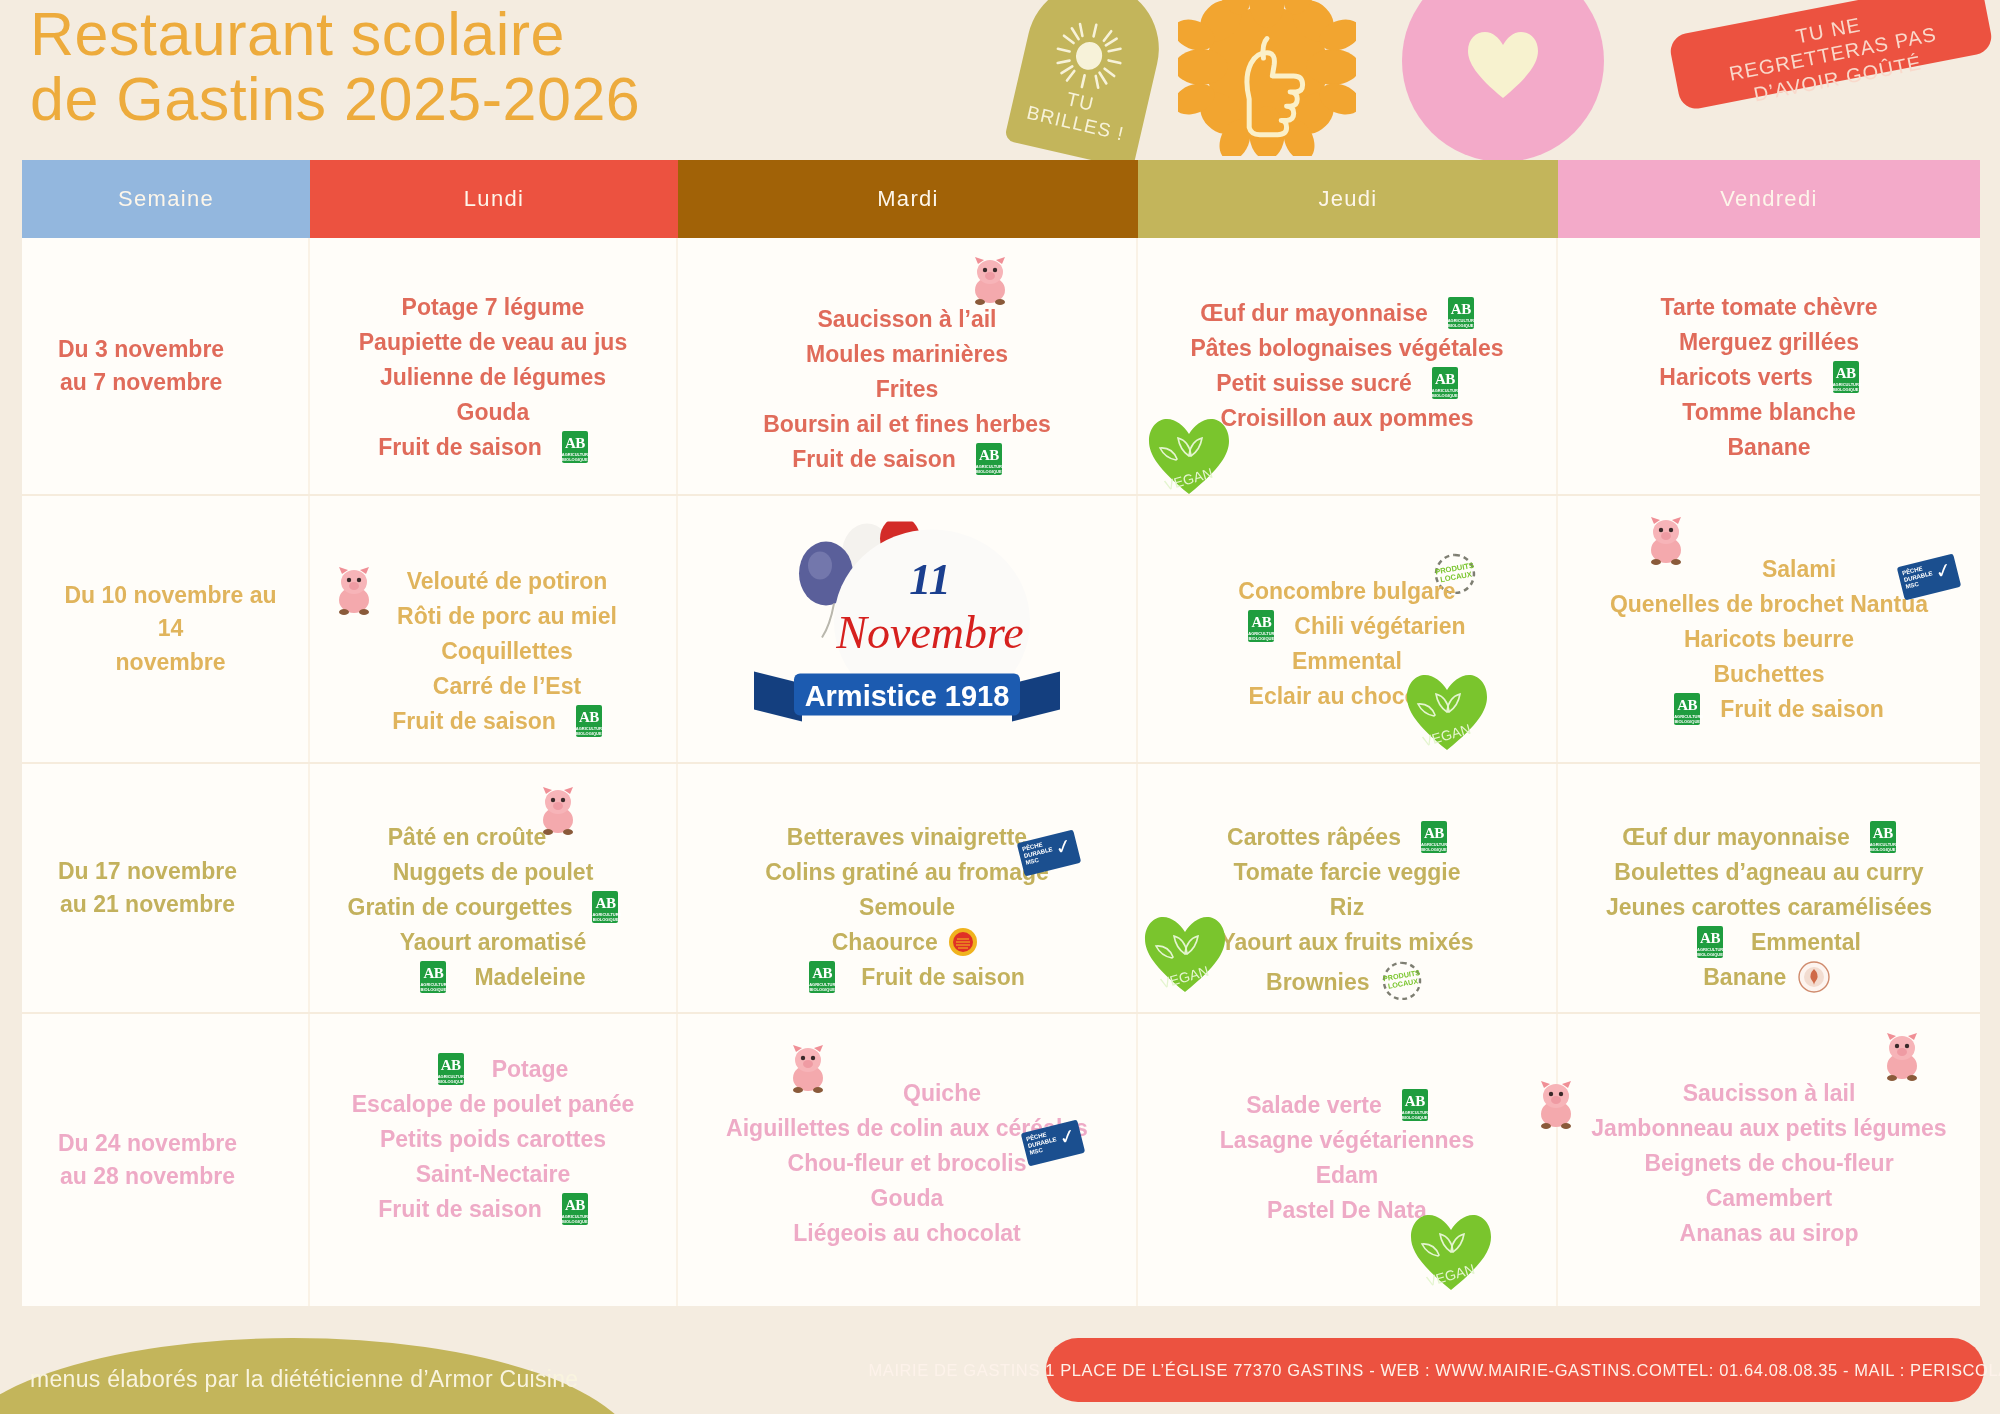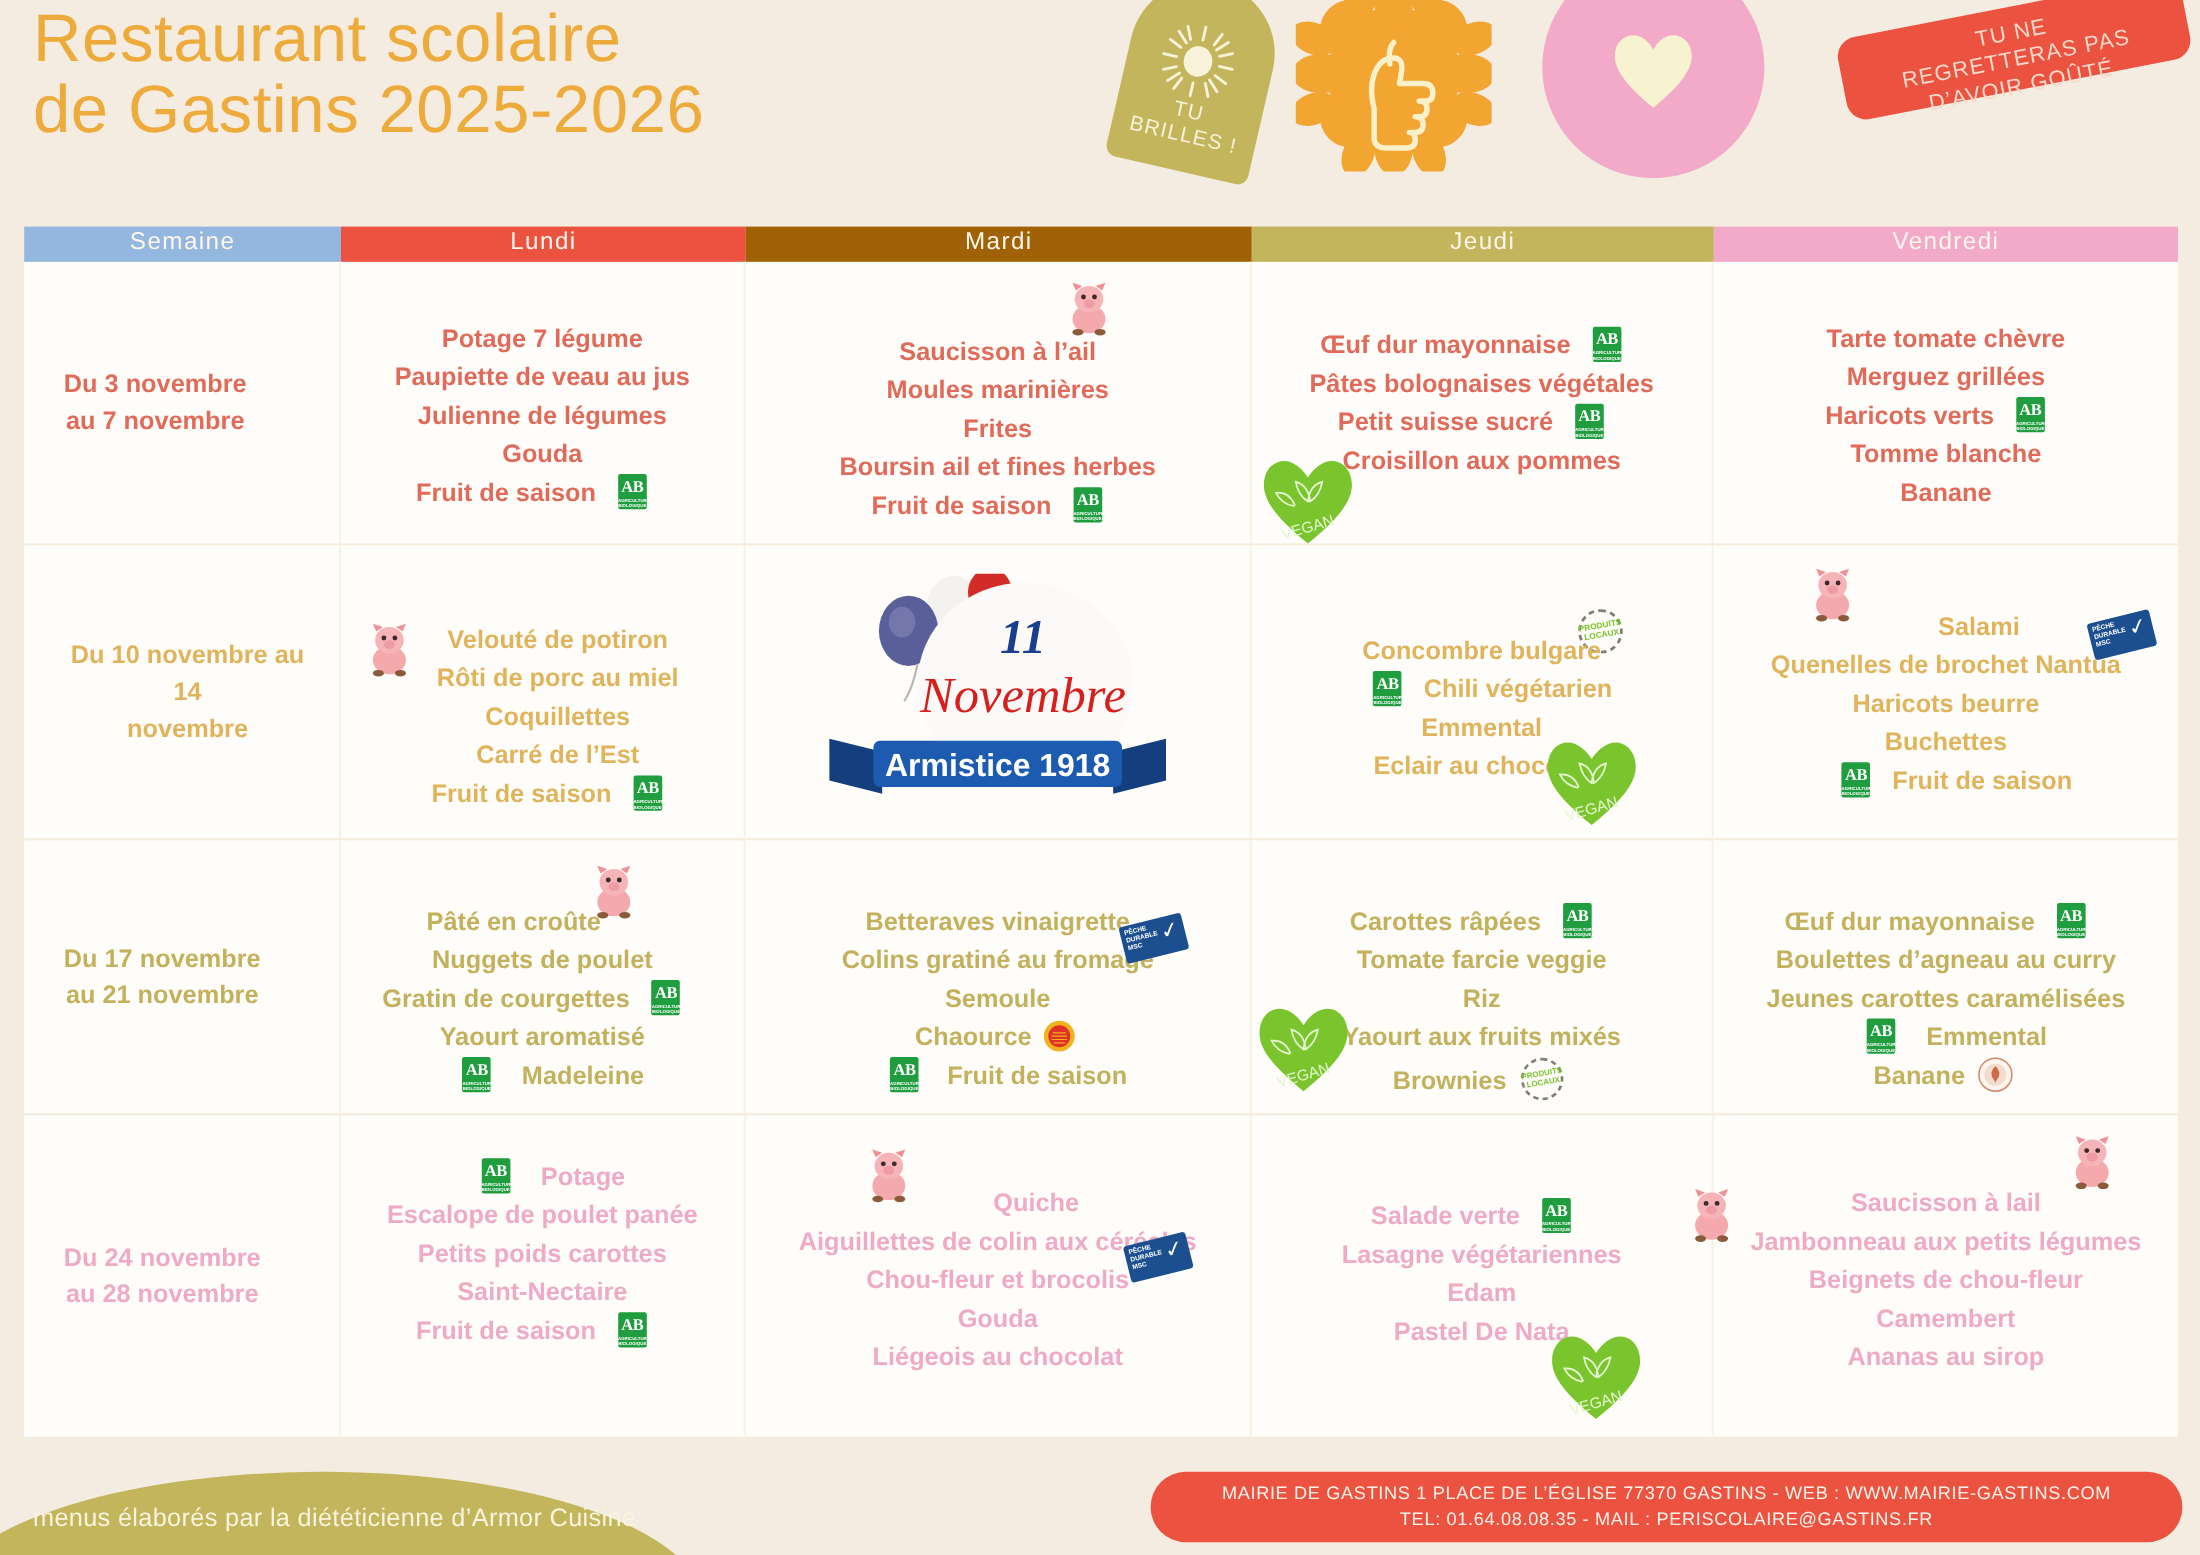--- a/index.html
+++ b/index.html
@@ -60,24 +60,23 @@
     white-space: pre;
   }
 
   
   #grid {
     position: absolute; left: 22px; top: 160px;
     width: 1958px; height: 1149px; z-index: 9;
   }
   .hrow { display: flex; height: 78px; }
   .hcell {
-    display: flex; justify-content: center;
+    display: flex; align-items: center; justify-content: center;
     color: #fdf6ea; font-size: 22px; letter-spacing: 1.3px;
     font-weight: 400;
-    margin-top: 46px;
   }
   .c0 { width: 288px; }
   .c1 { width: 368px; }
   .c2 { width: 460px; }
   .c3 { width: 420px; }
   .c4 { width: 422px; }
 
   .brow { display: flex; background: #fffdf9; border-bottom: 2px solid #f6ecdd; }
   .brow.r0 { height: 258px; }
   .brow.r1 { height: 268px; }
@@ -142,21 +141,21 @@
     z-index: 3;
   }
   #foot-note {
     position: absolute; left: 30px; top: 1366px;
     color: #f9f4df; font-size: 23px; letter-spacing: 0.3px; z-index: 6;
   }
   #foot-addr {
     position: absolute; left: 1046px; top: 1338px;
     width: 938px; height: 64px; border-radius: 32px;
     background: #ec5240; z-index: 6;
-    display: flex; flex-direction: column; align-items:center; justify-content:center;
+    display: flex; flex-direction: row; align-items:center; justify-content:center;
   }
   #foot-addr div {
     color: #fdf2ea; font-size: 16.5px; letter-spacing: 0.6px; line-height: 1.38;
     white-space: nowrap;
   }
 </style>
 </head>
 <body>
 
 <div id="page">

